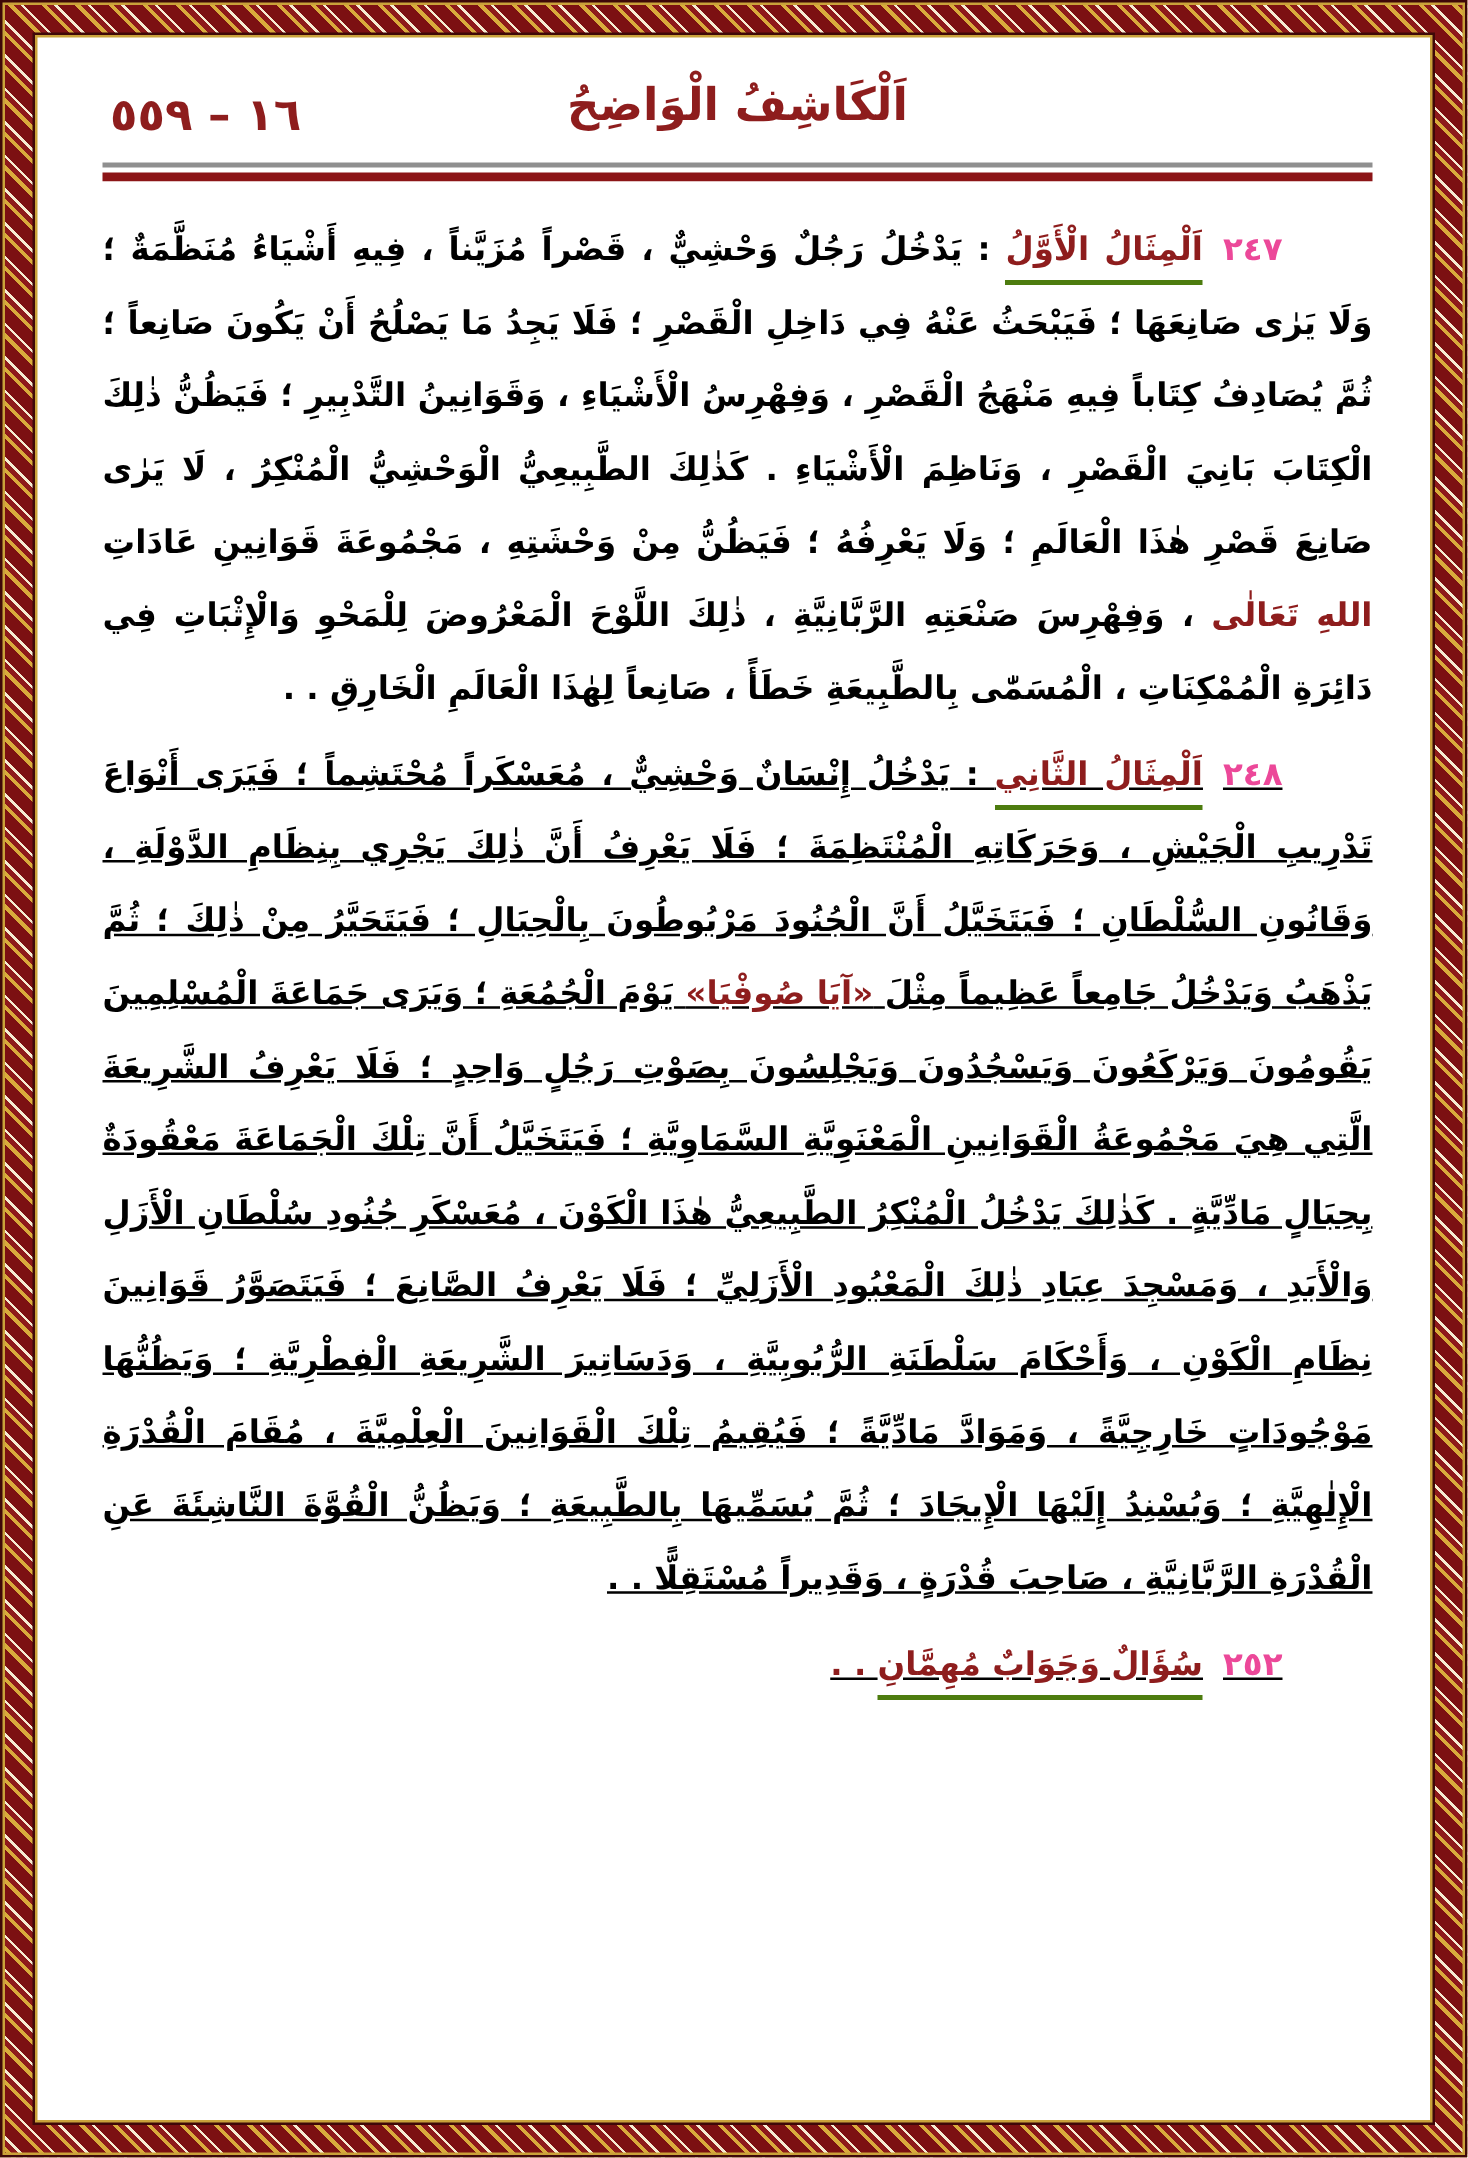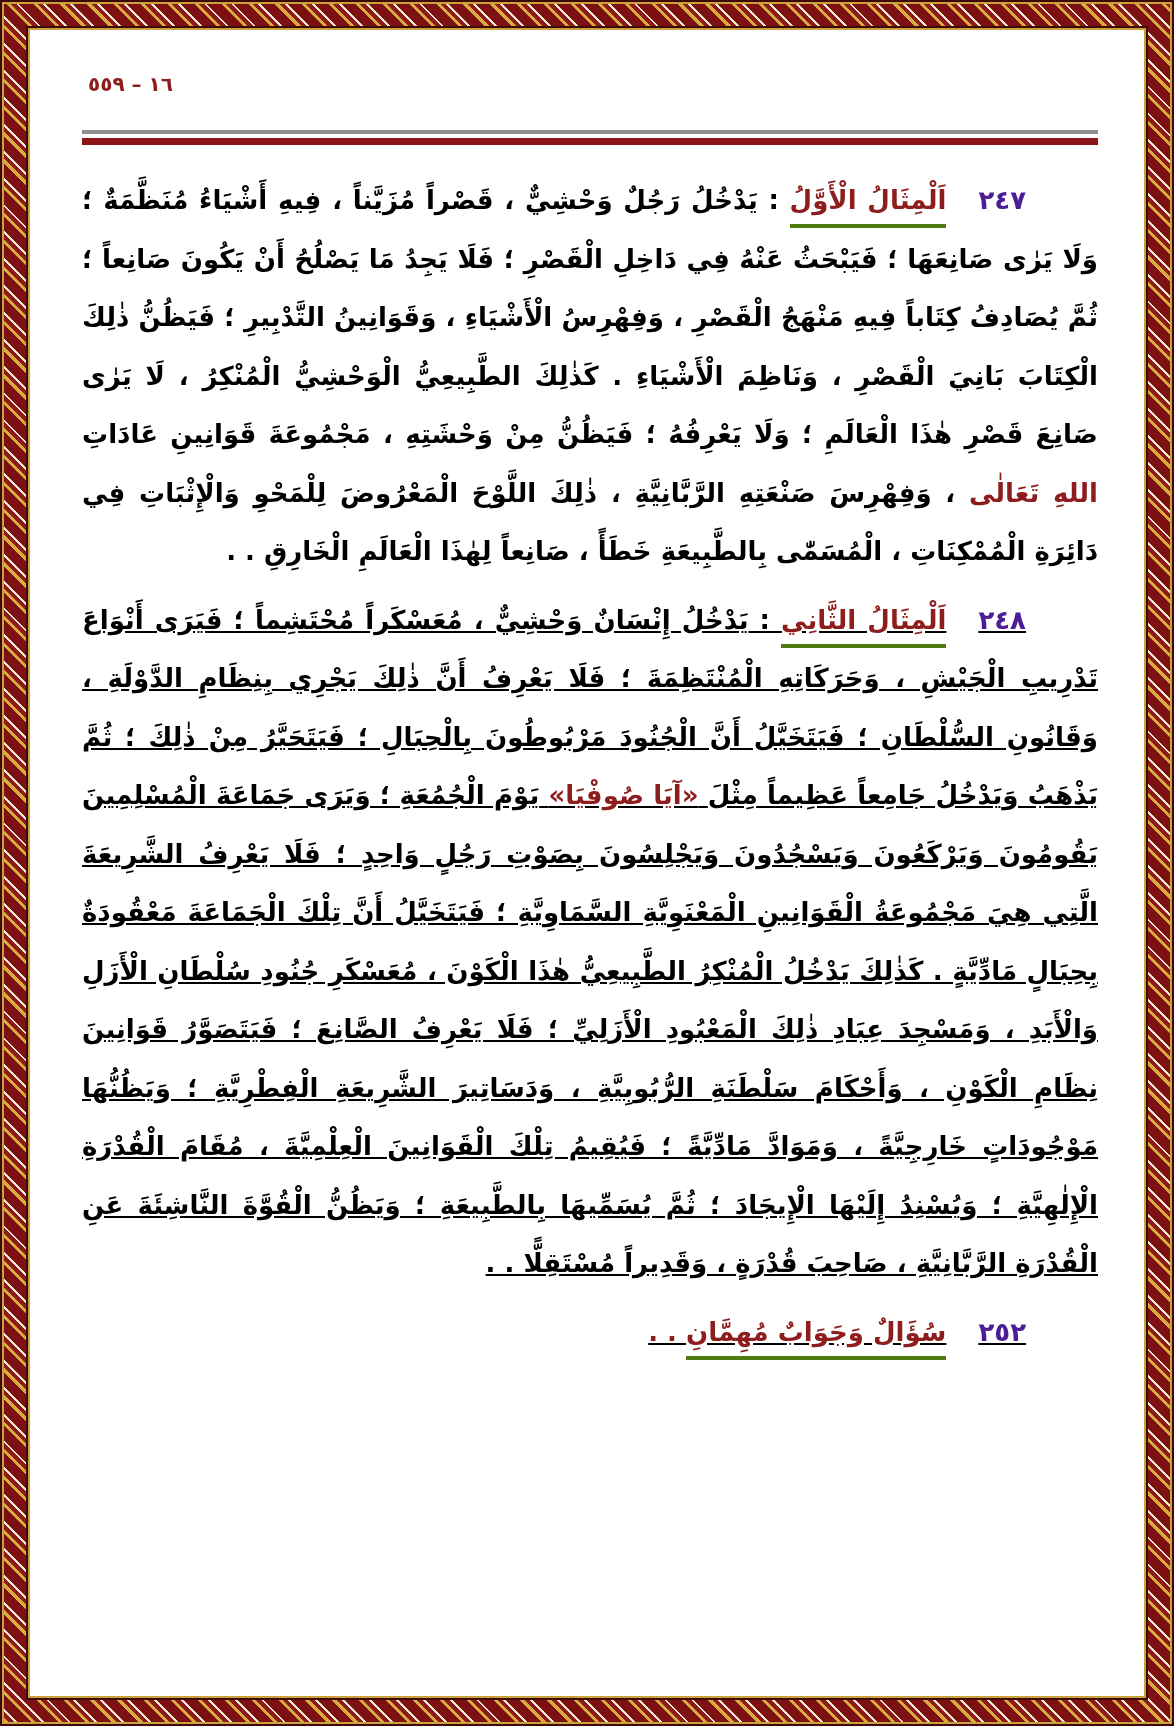--- a/index.html
+++ b/index.html
@@ -18,50 +18,51 @@
   .content{
     background:#ffffff;height:100%;box-sizing:border-box;overflow:hidden;
     box-shadow: 0 0 0 2px #caa23a, 0 0 0 4px #3f0808;
     padding:34px 46px 0 52px;
     direction:rtl;
     font-family:"DejaVu Sans", sans-serif;
   }
   .header{position:relative;text-align:center;min-height:52px;}
   .pagenum{
     position:absolute;left:6px;top:8px;
-    color:#8e1d1d;font-size:20px;font-weight:bold;direction:rtl;
+    color:#8e1d1d;font-size:36px;font-weight:bold;direction:rtl;
   }
   .title{
     display:inline-block;color:#8e1d1d;font-size:36px;font-weight:bold;
     letter-spacing:1px;
   }
   .rule-top{height:4px;background:#8f8f8f;margin-top:14px;}
   .rule-bot{height:7px;background:#8c1517;margin-top:4px;}
   .body{margin-top:26px;}
   .para{
     margin:0;
     font-size:26px;line-height:2.25;font-weight:bold;color:#000;
     text-align:justify;
     text-indent:72px; 
   }
   .para + .para{margin-top:10px;text-decoration:underline;}
-  .num{color:#4c1d95;font-weight:bold;margin-left:32px;}
+  .num{color:#ec4899;font-weight:bold;margin-left:16px;}
   .red{color:#8e1d1d;}
   .uline{border-bottom:4px solid #4d7c0f;padding-bottom:9px;}
   .qa-first{margin-top:50px;}
   .qa-next{margin-top:24px;}
 </style>
 </head>
 <body>
 
 <div class="page">
   <div class="content">
 
     <div class="header">
       <span class="pagenum">١٦ – ٥٥٩</span>
+      <span class="title">اَلْكَاشِفُ الْوَاضِحُ</span>
     </div>
     <div class="rule-top"></div>
     <div class="rule-bot"></div>
 
     <div class="body">
 
       <p class="para">
         <span class="num">٢٤٧</span><span class="red uline">اَلْمِثَالُ الْأَوَّلُ</span><span> : </span>
         <span>يَدْخُلُ رَجُلٌ وَحْشِيٌّ ، قَصْراً مُزَيَّناً ، فِيهِ أَشْيَاءُ مُنَظَّمَةٌ ؛ وَلَا يَرٰى صَانِعَهَا ؛ فَيَبْحَثُ عَنْهُ فِي دَاخِلِ الْقَصْرِ ؛ فَلَا يَجِدُ مَا يَصْلُحُ أَنْ يَكُونَ صَانِعاً ؛ ثُمَّ يُصَادِفُ كِتَاباً فِيهِ مَنْهَجُ الْقَصْرِ ، وَفِهْرِسُ الْأَشْيَاءِ ، وَقَوَانِينُ التَّدْبِيرِ ؛ فَيَظُنُّ ذٰلِكَ الْكِتَابَ بَانِيَ الْقَصْرِ ، وَنَاظِمَ الْأَشْيَاءِ . كَذٰلِكَ الطَّبِيعِيُّ الْوَحْشِيُّ الْمُنْكِرُ ، لَا يَرٰى صَانِعَ قَصْرِ هٰذَا الْعَالَمِ ؛ وَلَا يَعْرِفُهُ ؛ فَيَظُنُّ مِنْ وَحْشَتِهِ ، مَجْمُوعَةَ قَوَانِينِ عَادَاتِ</span>
         <span class="red">اللهِ تَعَالٰى</span>

